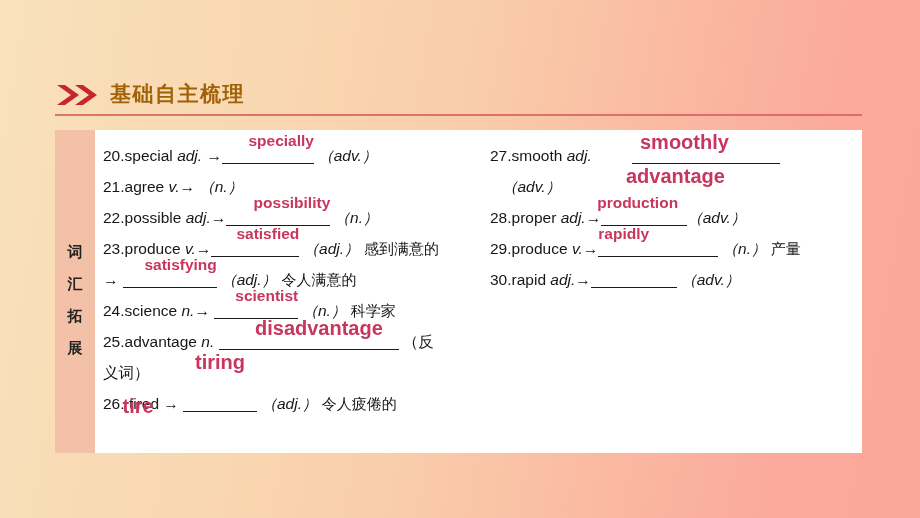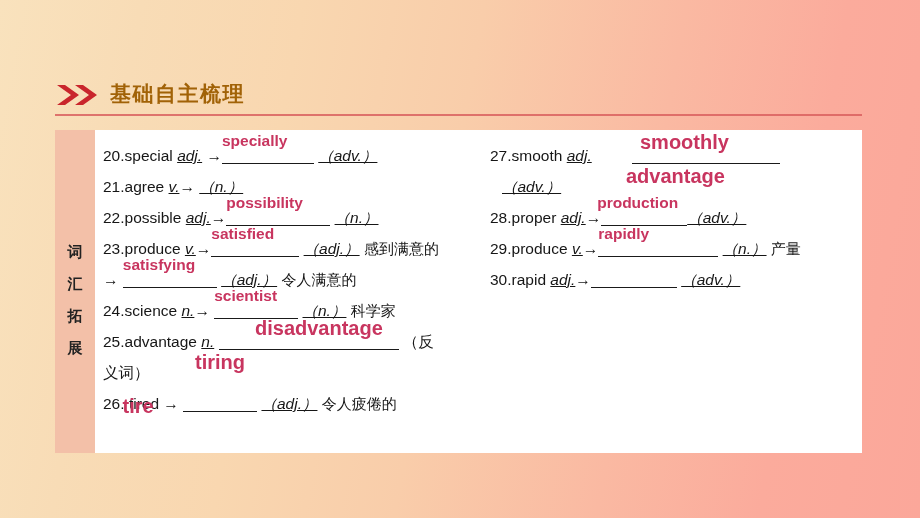--- a/index.html
+++ b/index.html
@@ -39,33 +39,33 @@
     line-height:32px;
   }
   .sidebar-chars span{display:block;}
 
   
   .col{position:absolute;top:10px;font-size:15.5px;color:#161616;}
   .col-left{left:48px;width:382px;}
   .col-right{left:435px;width:365px;}
   .row{position:relative;height:31px;line-height:31px;white-space:nowrap;}
 
-  .it{font-style:italic;text-decoration:underline;}
+  .it{font-style:italic;}
   .blank{
     display:inline-block;border-bottom:1.4px solid #1a1a1a;
     vertical-align:-3px;height:16px;
   }
   .ans{
     color:#c8355f;font-weight:bold;font-size:15.5px;
   }
   
   .ansblank{
     display:inline-block;position:relative;vertical-align:-3px;
     border-bottom:1.4px solid #1a1a1a;height:18px;
-    text-align:left;
+    text-align:right;
     text-decoration:underline;
   }
   .ansblank .ans{
     position:absolute;left:0;right:0;top:-13px;
     line-height:normal;white-space:nowrap;
   }
   
   .float{
     position:absolute;color:#c8355f;font-weight:bold;
     font-size:20px;line-height:normal;white-space:nowrap;

